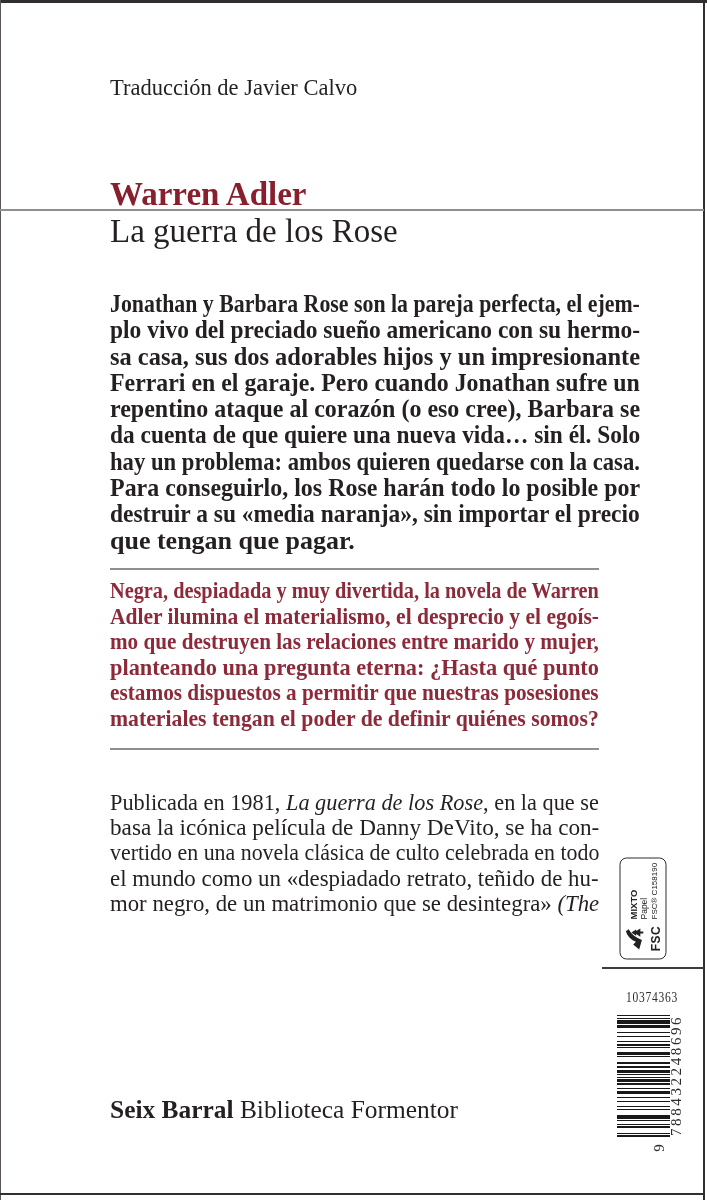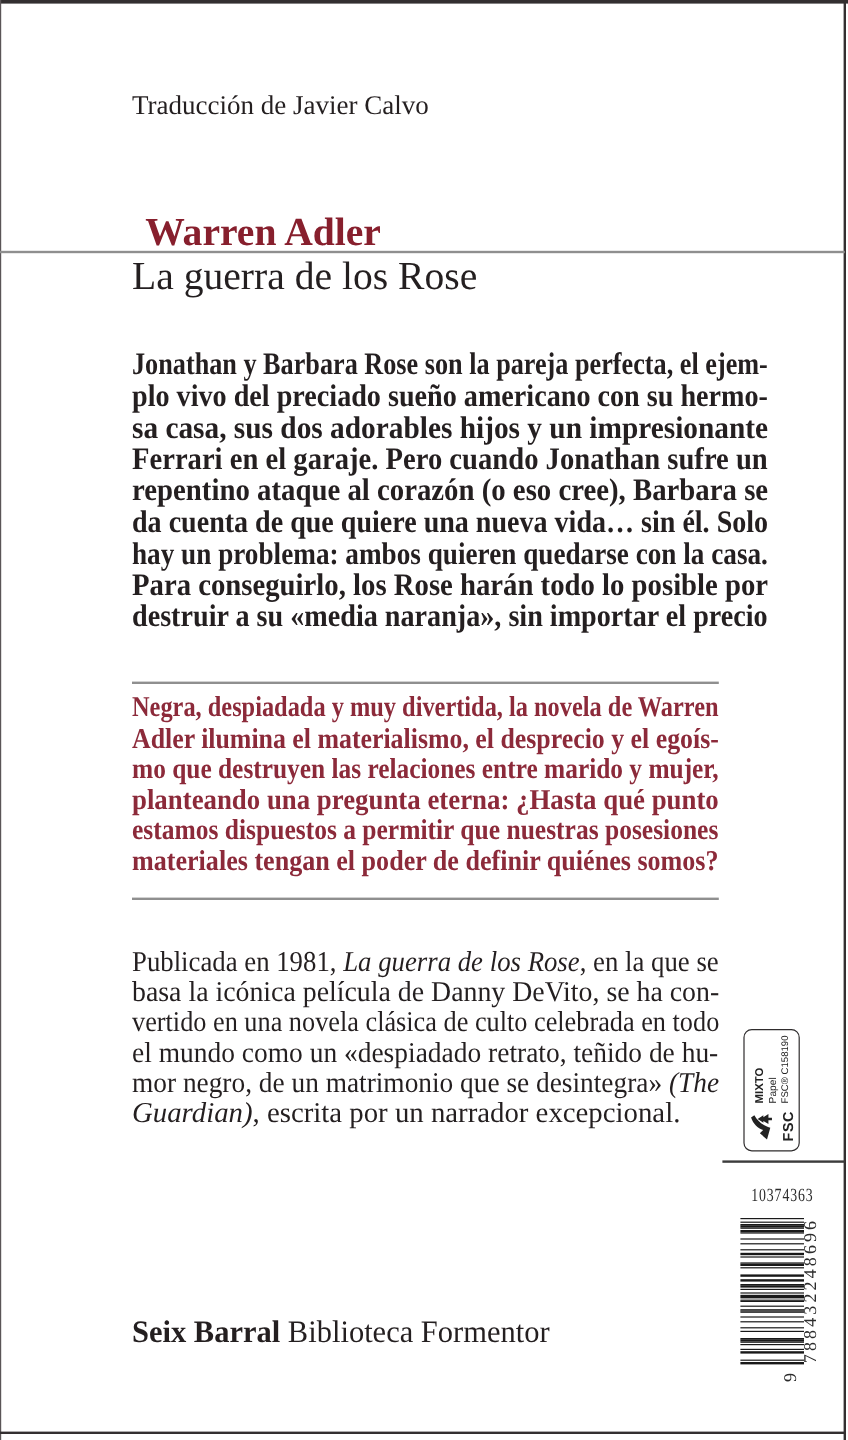--- a/index.html
+++ b/index.html
@@ -7,21 +7,21 @@
         font-family:"Liberation Serif", serif;color:#241f20;}
   
   .edge{position:absolute;background:#332f30;}
   .edge-top{left:0;top:0;width:707px;height:3px;}
   .edge-left{left:0;top:0;width:1px;height:1200px;background:#5a5557;}
   .edge-right{left:703px;top:0;width:2px;height:1200px;}
   .edge-bottom{left:0;top:1193px;width:704px;height:2px;}
 
   .translator{position:absolute;left:110px;top:75px;font-size:22.5px;line-height:26px;white-space:nowrap;}
   .author{position:absolute;left:110px;top:176px;font-size:33px;line-height:36px;font-weight:700;
-          color:#871f2d;white-space:nowrap;margin-left:11px;}
+          color:#871f2d;white-space:nowrap;}
   .rule{position:absolute;background:#8f8f8f;height:1.5px;}
   .rule-full{left:0;top:209px;width:704px;}
   .title{position:absolute;left:110px;top:213px;font-size:33px;line-height:36px;white-space:nowrap;}
 
   .para{position:absolute;left:110px;width:489px;}
   .para .line{white-space:nowrap;transform-origin:0 50%;}
   .synopsis{top:291px;font-weight:700;font-size:26px;}
   .synopsis .line{height:26.3px;line-height:26.3px;}
   .review{top:578px;font-weight:700;font-size:24px;color:#8c2a3a;}
   .review .line{height:25.5px;line-height:25.5px;}
@@ -79,40 +79,40 @@
   <div class="para synopsis">
       <div class="line" style="transform: scaleX(0.840206);">Jonathan y Barbara Rose son la pareja perfecta, el ejem-</div>
       <div class="line" style="transform: scaleX(0.902214);">plo vivo del preciado sueño americano con su hermo-</div>
       <div class="line" style="transform: scaleX(0.940385);">sa casa, sus dos adorables hijos y un impresionante</div>
       <div class="line" style="transform: scaleX(0.917448);">Ferrari en el garaje. Pero cuando Jonathan sufre un</div>
       <div class="line" style="transform: scaleX(0.922642);">repentino ataque al corazón (o eso cree), Barbara se</div>
       <div class="line" style="transform: scaleX(0.898897);">da cuenta de que quiere una nueva vida… sin él. Solo</div>
       <div class="line" style="transform: scaleX(0.871658);">hay un problema: ambos quieren quedarse con la casa.</div>
       <div class="line" style="transform: scaleX(0.920904);">Para conseguirlo, los Rose harán todo lo posible por</div>
       <div class="line" style="transform: scaleX(0.902214);">destruir a su «media naranja», sin importar el precio</div>
+      <div class="line">que tengan que pagar.</div>
     </div>
 
   <div class="rule hr1"></div>
   <div class="para review">
       <div class="line" style="transform: scaleX(0.846021);">Negra, despiadada y muy divertida, la novela de Warren</div>
       <div class="line" style="transform: scaleX(0.897248);">Adler ilumina el materialismo, el desprecio y el egoís-</div>
       <div class="line" style="transform: scaleX(0.881081);">mo que destruyen las relaciones entre marido y mujer,</div>
       <div class="line" style="transform: scaleX(0.931429);">planteando una pregunta eterna: ¿Hasta qué punto</div>
       <div class="line" style="transform: scaleX(0.88587);">estamos dispuestos a permitir que nuestras posesiones</div>
       <div class="line" style="transform: scaleX(0.905556);">materiales tengan el poder de definir quiénes somos?</div>
     </div>
   <div class="rule hr2"></div>
 
   <div class="para about">
       <div class="line" style="transform: scaleX(0.929658);"><span>Publicada en 1981, </span><span class="it">La guerra de los Rose</span><span>, en la que se</span></div>
       <div class="line" style="transform: scaleX(0.966403);"><span>basa la icónica película de Danny DeVito, se ha con-</span></div>
       <div class="line" style="transform: scaleX(0.912313);"><span>vertido en una novela clásica de culto celebrada en todo</span></div>
       <div class="line" style="transform: scaleX(0.953216);"><span>el mundo como un «despiadado retrato, teñido de hu-</span></div>
       <div class="line" style="transform: scaleX(0.949515);"><span>mor negro, de un matrimonio que se desintegra» </span><span class="it">(The</span></div>
-      <div class="line"><span class="it">Guardian)</span><span>, escrita por un narrador excepcional.</span></div>
     </div>
 
   <div class="fsc">
     <div class="fsc-logo">
       <span>
         <svg width="24" height="22" viewBox="0 0 26 24">
           <path d="M1 16 L6.5 9.5 L9.5 12.5 C11.5 7.5 15 3.5 21 1.5 L23 4.5 C17.5 7.5 13.5 12.5 11.5 19 Z" fill="#222"></path>
           <path d="M19.5 7.5 l3.4 5.2 h-1.7 l2.8 4.6 h-3.4 v3.2 h-2.2 v-3.2 h-3.4 l2.8 -4.6 h-1.7 Z" fill="#222"></path>
         </svg>
       </span>

